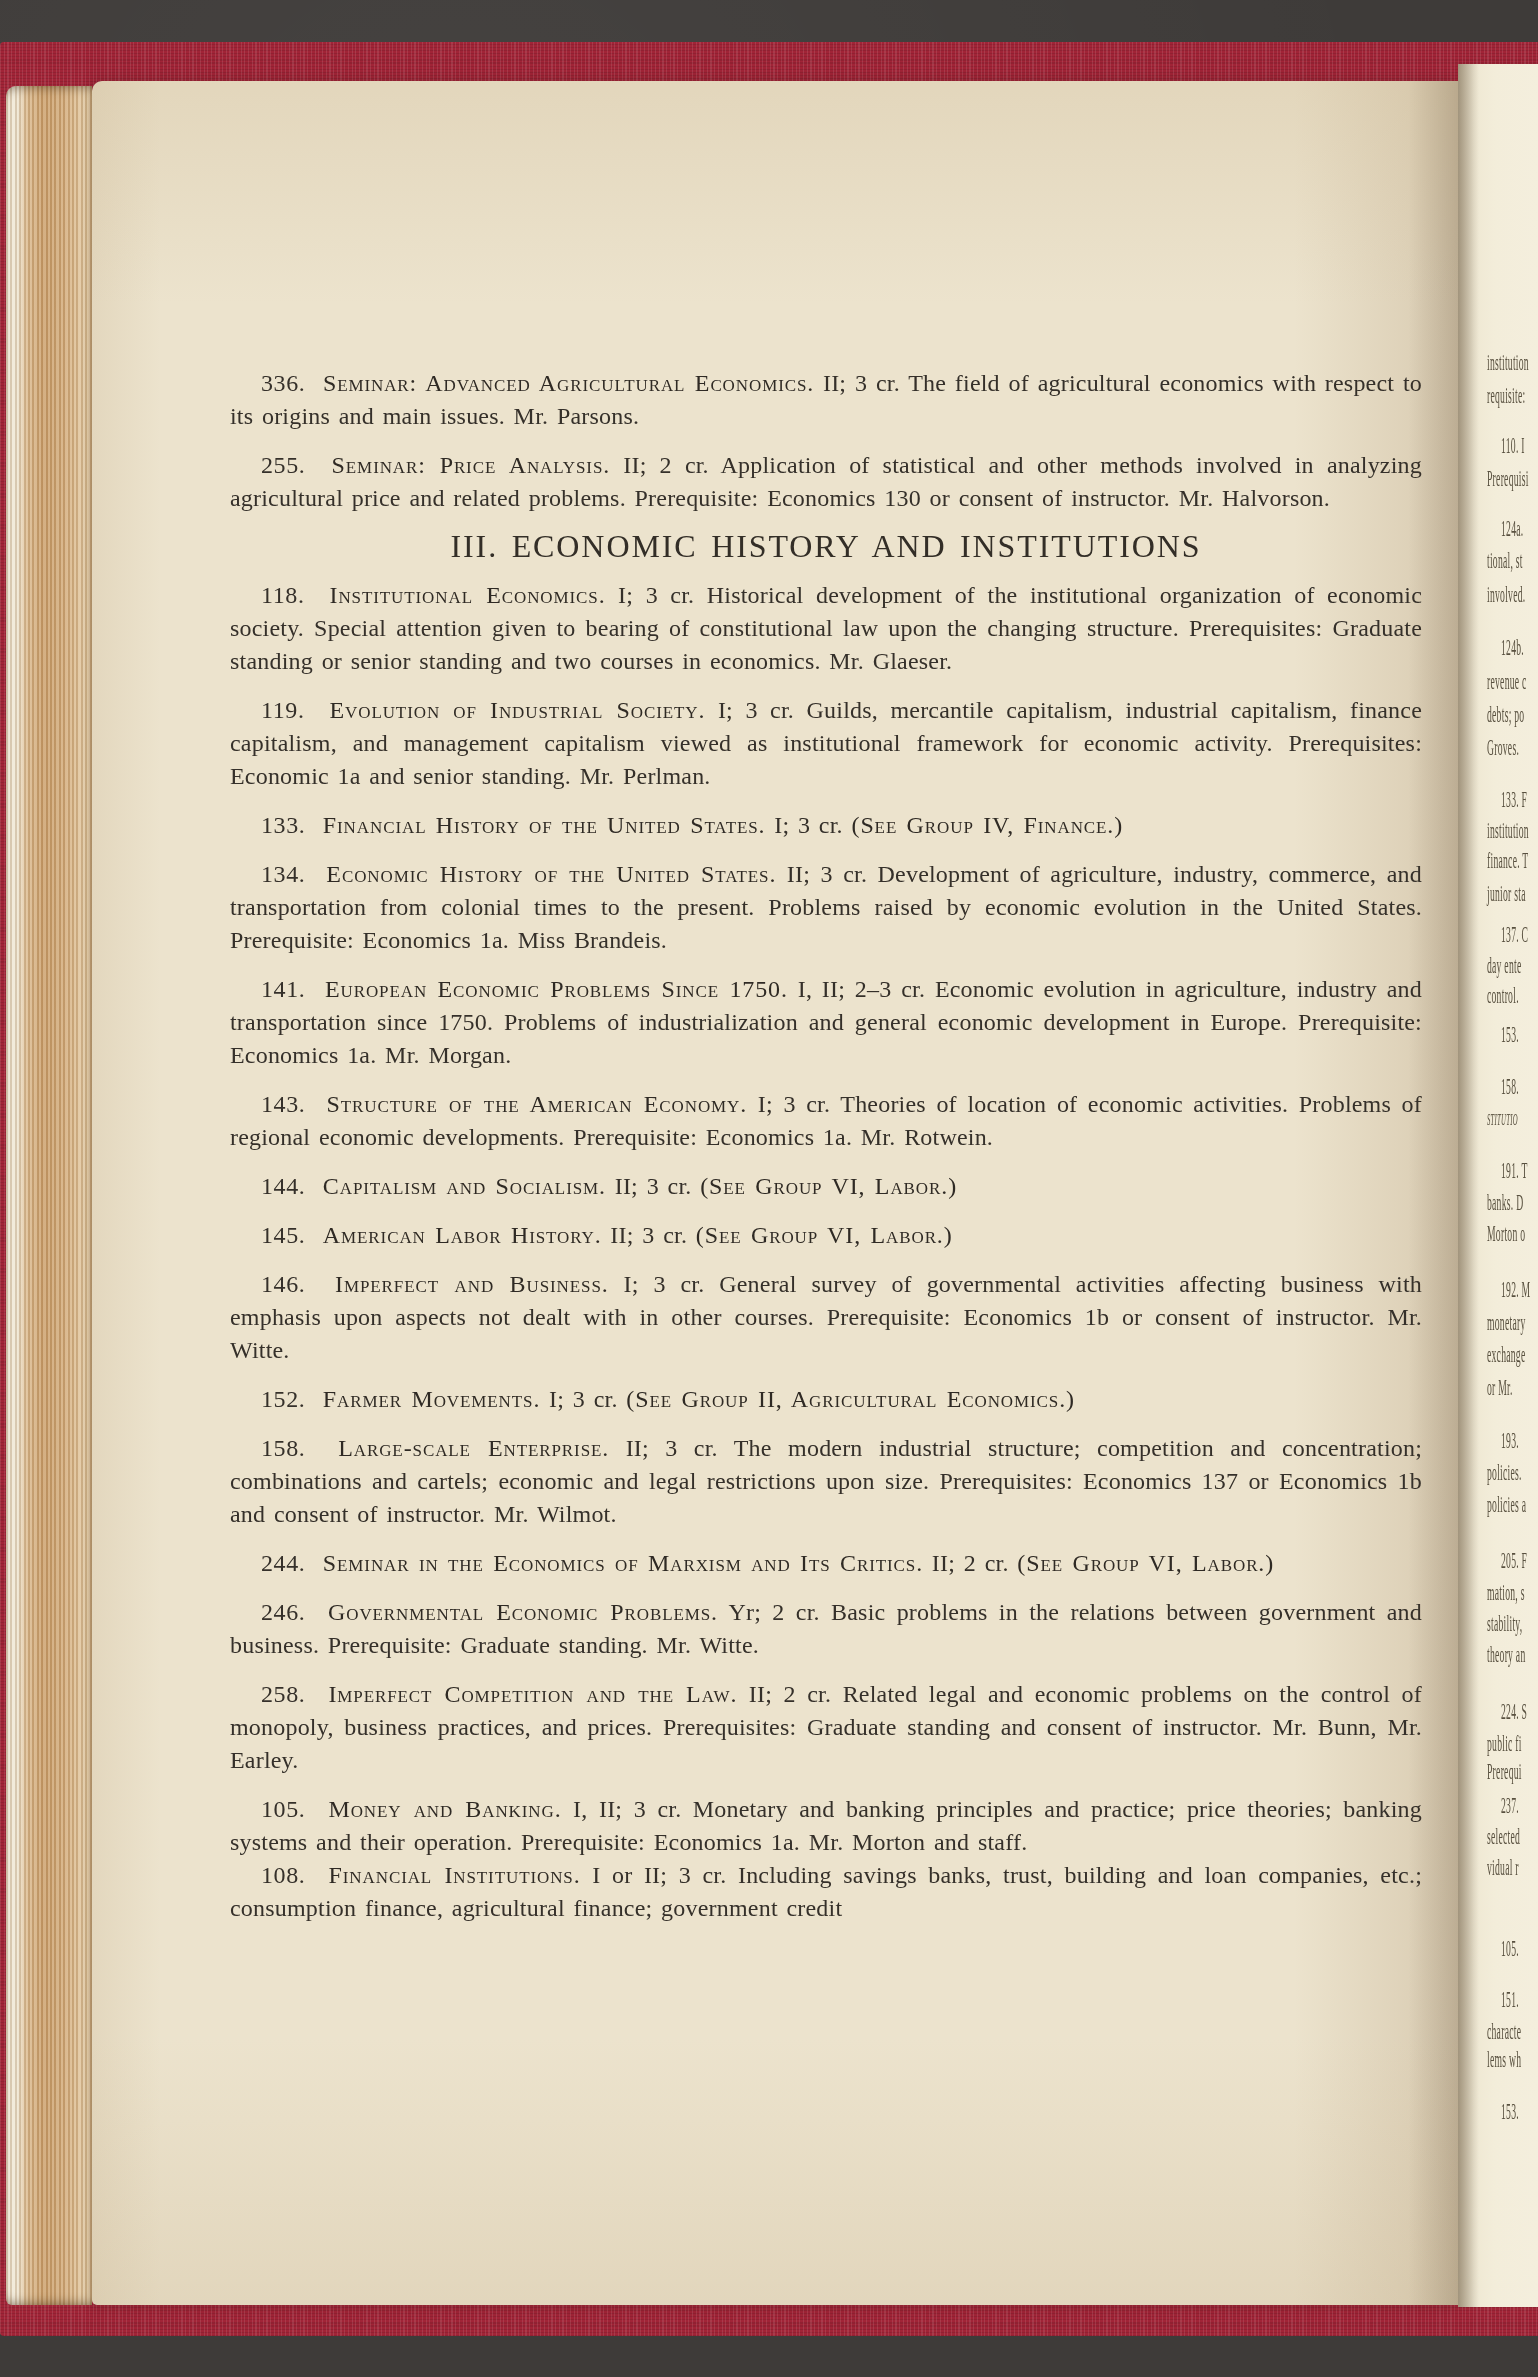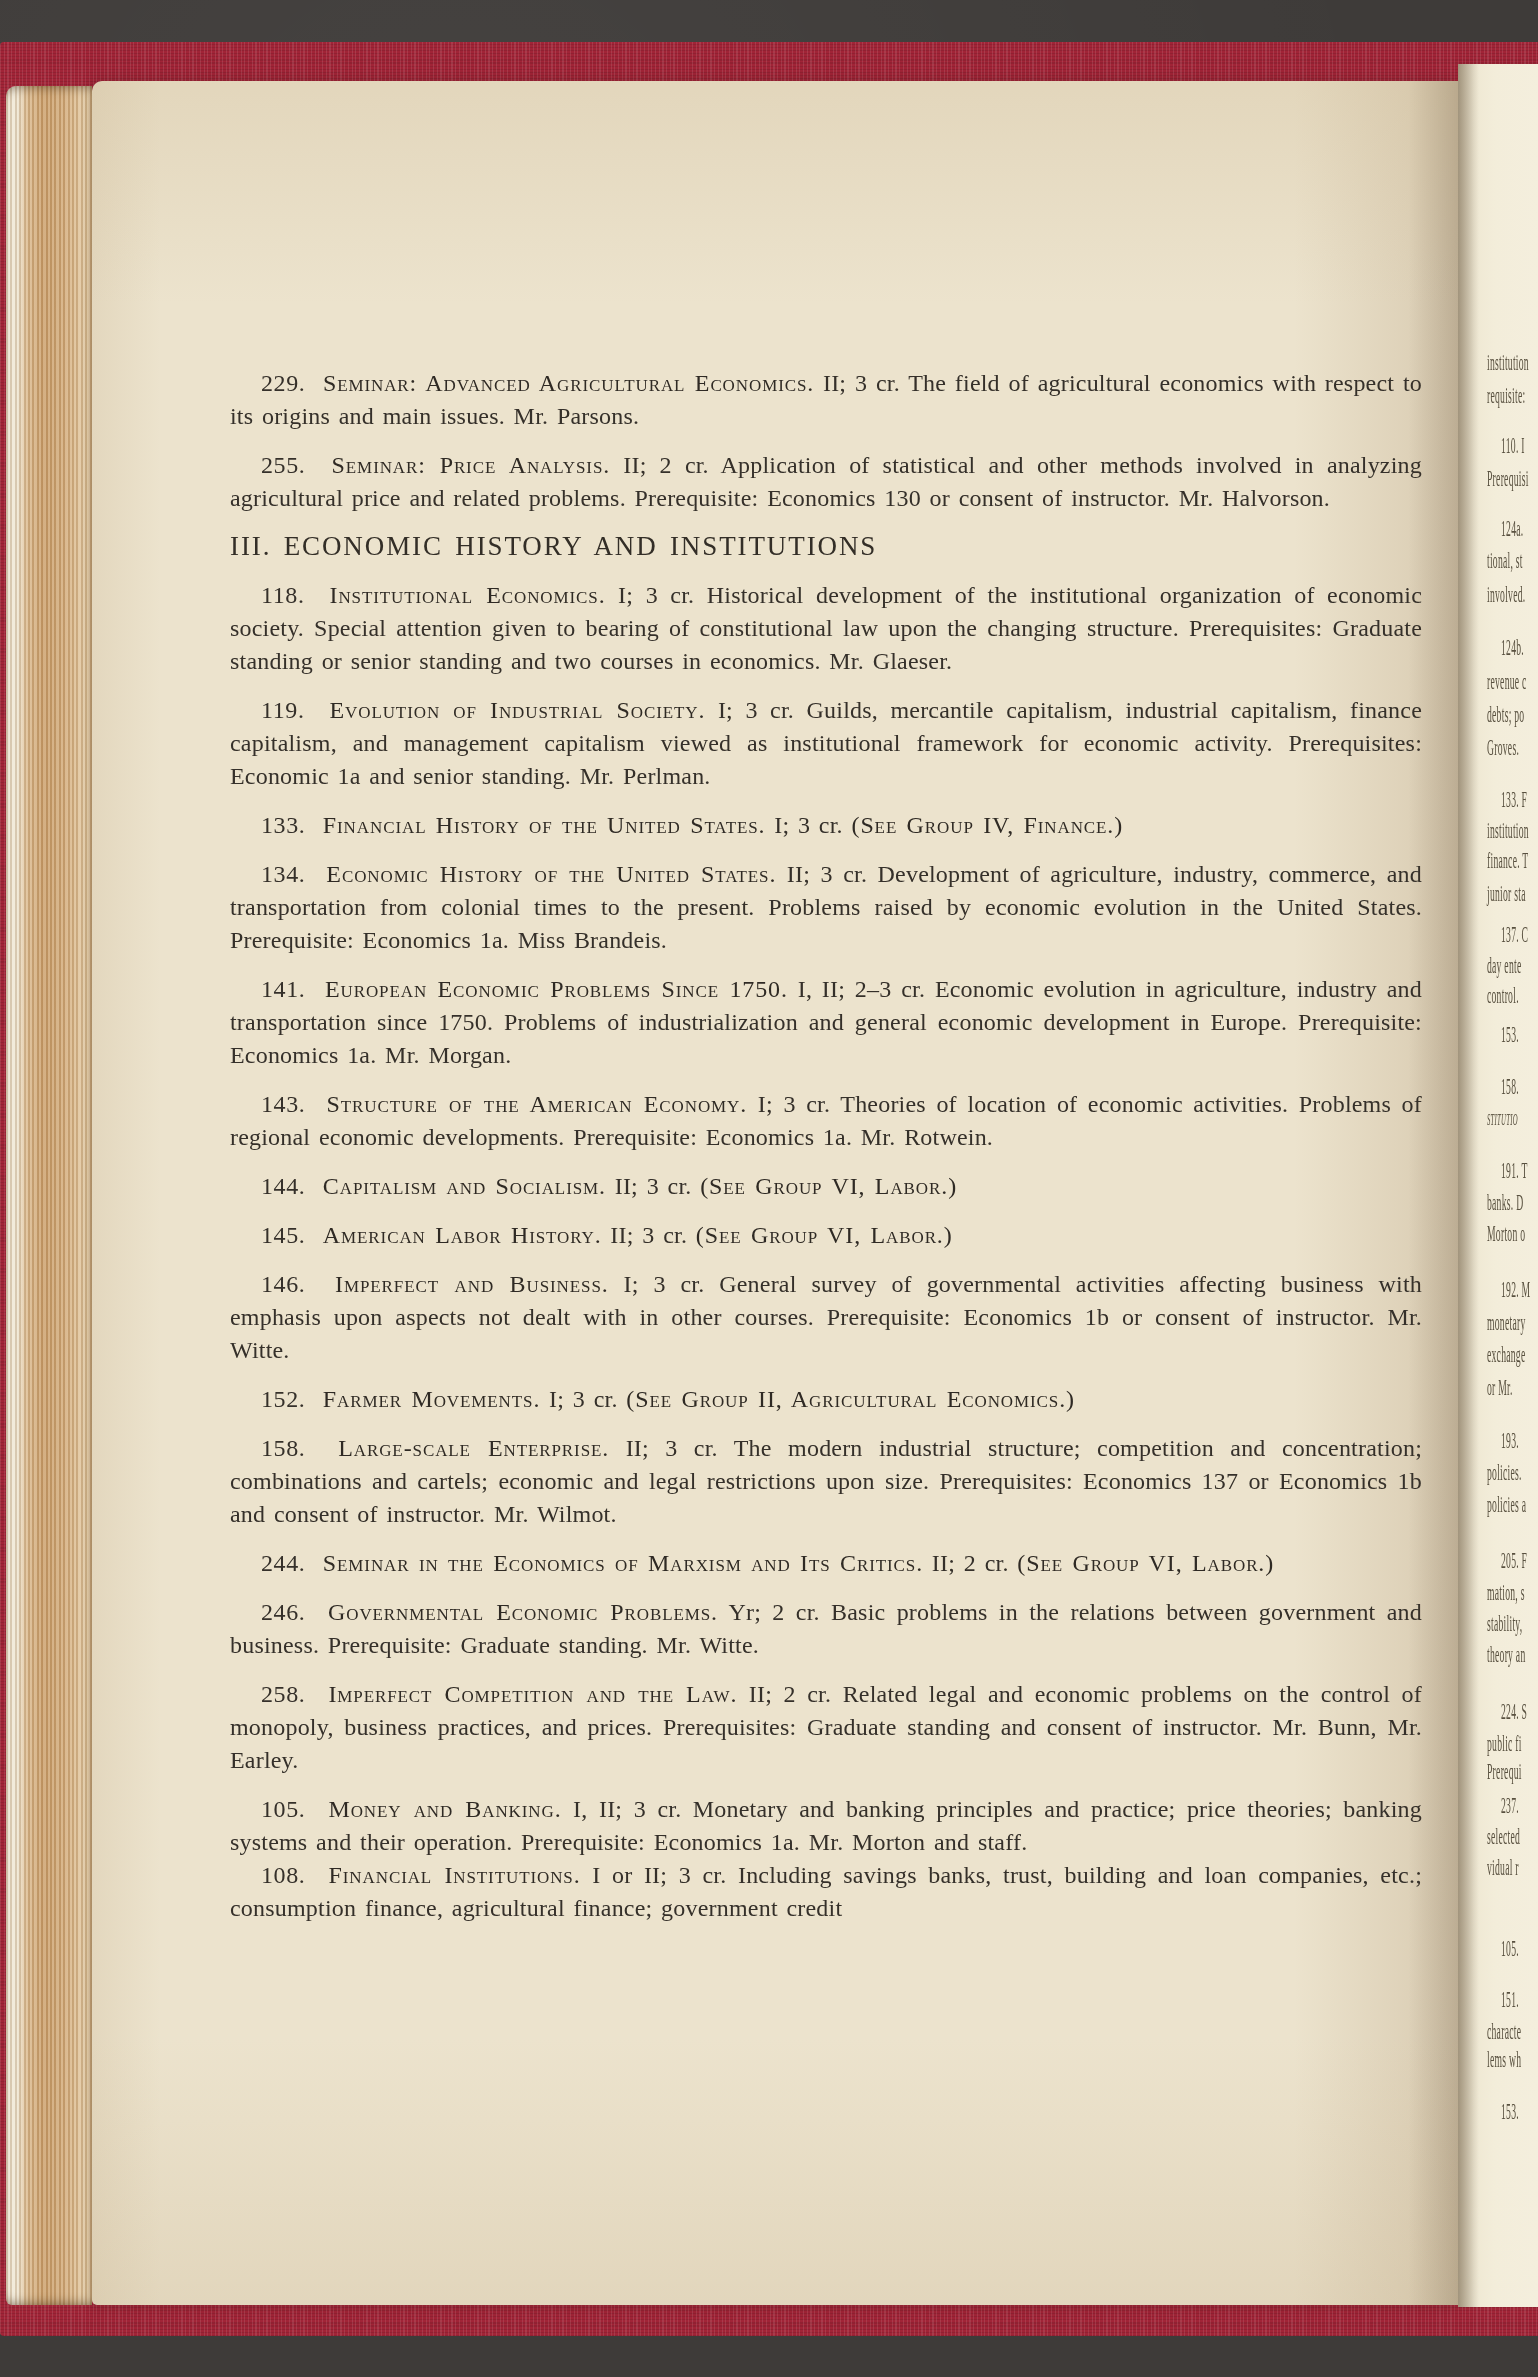--- a/index.html
+++ b/index.html
@@ -44,21 +44,21 @@
   .pagenum{position:absolute;left:0;top:0;font-size:26px;letter-spacing:1.2px;color:#3a342c;}
   .runhead{text-align:center;font-style:italic;font-size:28px;letter-spacing:2.5px;
     word-spacing:5px;color:#3a342c;white-space:nowrap;}
   .list-spacer{height:69px;}
   
   .course-entry{margin:16px 0 0 0;font-size:24px;line-height:33px;text-align:justify;
     text-indent:31px;color:#35302a;letter-spacing:0.2px;word-spacing:2.5px;}
   .course-entry.tight{margin-top:0;}
   .course-number{letter-spacing:0.6px;}
   .sc{font-variant:small-caps;letter-spacing:0.9px;color:#2f2a24;}
-  .section-heading{margin:15px 0 8.7px 0;text-align:left;font-size:27px;line-height:33px;
+  .section-heading{margin:15px 0 8.7px 0;text-align:center;font-size:32px;line-height:33px;
     letter-spacing:1.9px;word-spacing:3.7px;color:#332e27;text-indent:0;}
   
   .page-next{position:absolute;left:1458px;right:0;top:64px;bottom:70px;overflow:hidden;
     background:linear-gradient(90deg,#d9cdb3 0px,#efe8d3 16px,#f3edda 37px,#f4eedd 100%);padding-left:8px;}
   .page-next::before{content:"";position:absolute;left:0;top:0;bottom:0;width:21px;
     background:linear-gradient(90deg, rgba(70,55,35,.38), rgba(70,55,35,0));}
   .frag{position:absolute;font-size:23px;line-height:25px;color:#58503f;white-space:nowrap;
     transform:scaleX(.42);transform-origin:left center;letter-spacing:0.6px;}
   .frag.ind{margin-left:13.7px;}
   .frag.sc-i{font-style:italic;font-variant:small-caps;}
@@ -67,21 +67,21 @@
 <body>
 
 <div class="backdrop"></div>
 <div class="cover"></div>
 <div class="edge-stack"></div>
 
 <div class="page-main">
   <div class="page-inner">
     <div class="list-spacer"></div>
     <div id="course-list">
-        <p class="course-entry"><span class="course-number">229.</span>&nbsp; <span class="sc">Seminar: Advanced Agricultural Economics.</span> <span class="course-text">II; 3 cr. The field of agricultural economics with respect to its origins and main issues. Mr. Parsons.</span></p>
+        <p class="course-entry"><span class="course-number">336.</span>&nbsp; <span class="sc">Seminar: Advanced Agricultural Economics.</span> <span class="course-text">II; 3 cr. The field of agricultural economics with respect to its origins and main issues. Mr. Parsons.</span></p>
         <p class="course-entry"><span class="course-number">255.</span>&nbsp; <span class="sc">Seminar: Price Analysis.</span> <span class="course-text">II; 2 cr. Application of statistical and other methods involved in analyzing agricultural price and related problems. Prerequisite: Economics 130 or consent of instructor. Mr. Halvorson.</span></p>
         <div class="section-heading">III. ECONOMIC HISTORY AND INSTITUTIONS</div>
         <p class="course-entry"><span class="course-number">118.</span>&nbsp; <span class="sc">Institutional Economics.</span> <span class="course-text">I; 3 cr. Historical development of the institutional organization of economic society. Special attention given to bearing of constitutional law upon the changing structure. Prerequisites: Graduate standing or senior standing and two courses in economics. Mr. Glaeser.</span></p>
         <p class="course-entry"><span class="course-number">119.</span>&nbsp; <span class="sc">Evolution of Industrial Society.</span> <span class="course-text">I; 3 cr. Guilds, mercantile capitalism, industrial capitalism, finance capitalism, and management capitalism viewed as institutional framework for economic activity. Prerequisites: Economic 1a and senior standing. Mr. Perlman.</span></p>
         <p class="course-entry"><span class="course-number">133.</span>&nbsp; <span class="sc">Financial History of the United States.</span> <span class="course-text">I; 3 cr.</span> <span class="sc">(See Group IV, Finance.)</span></p>
         <p class="course-entry"><span class="course-number">134.</span>&nbsp; <span class="sc">Economic History of the United States.</span> <span class="course-text">II; 3 cr. Development of agriculture, industry, commerce, and transportation from colonial times to the present. Problems raised by economic evolution in the United States. Prerequisite: Economics 1a. Miss Brandeis.</span></p>
         <p class="course-entry"><span class="course-number">141.</span>&nbsp; <span class="sc">European Economic Problems Since 1750.</span> <span class="course-text">I, II; 2–3 cr. Economic evolution in agriculture, industry and transportation since 1750. Problems of industrialization and general economic development in Europe. Prerequisite: Economics 1a. Mr. Morgan.</span></p>
         <p class="course-entry"><span class="course-number">143.</span>&nbsp; <span class="sc">Structure of the American Economy.</span> <span class="course-text">I; 3 cr. Theories of location of economic activities. Problems of regional economic developments. Prerequisite: Economics 1a. Mr. Rotwein.</span></p>
         <p class="course-entry"><span class="course-number">144.</span>&nbsp; <span class="sc">Capitalism and Socialism.</span> <span class="course-text">II; 3 cr.</span> <span class="sc">(See Group VI, Labor.)</span></p>
         <p class="course-entry"><span class="course-number">145.</span>&nbsp; <span class="sc">American Labor History.</span> <span class="course-text">II; 3 cr.</span> <span class="sc">(See Group VI, Labor.)</span></p>

